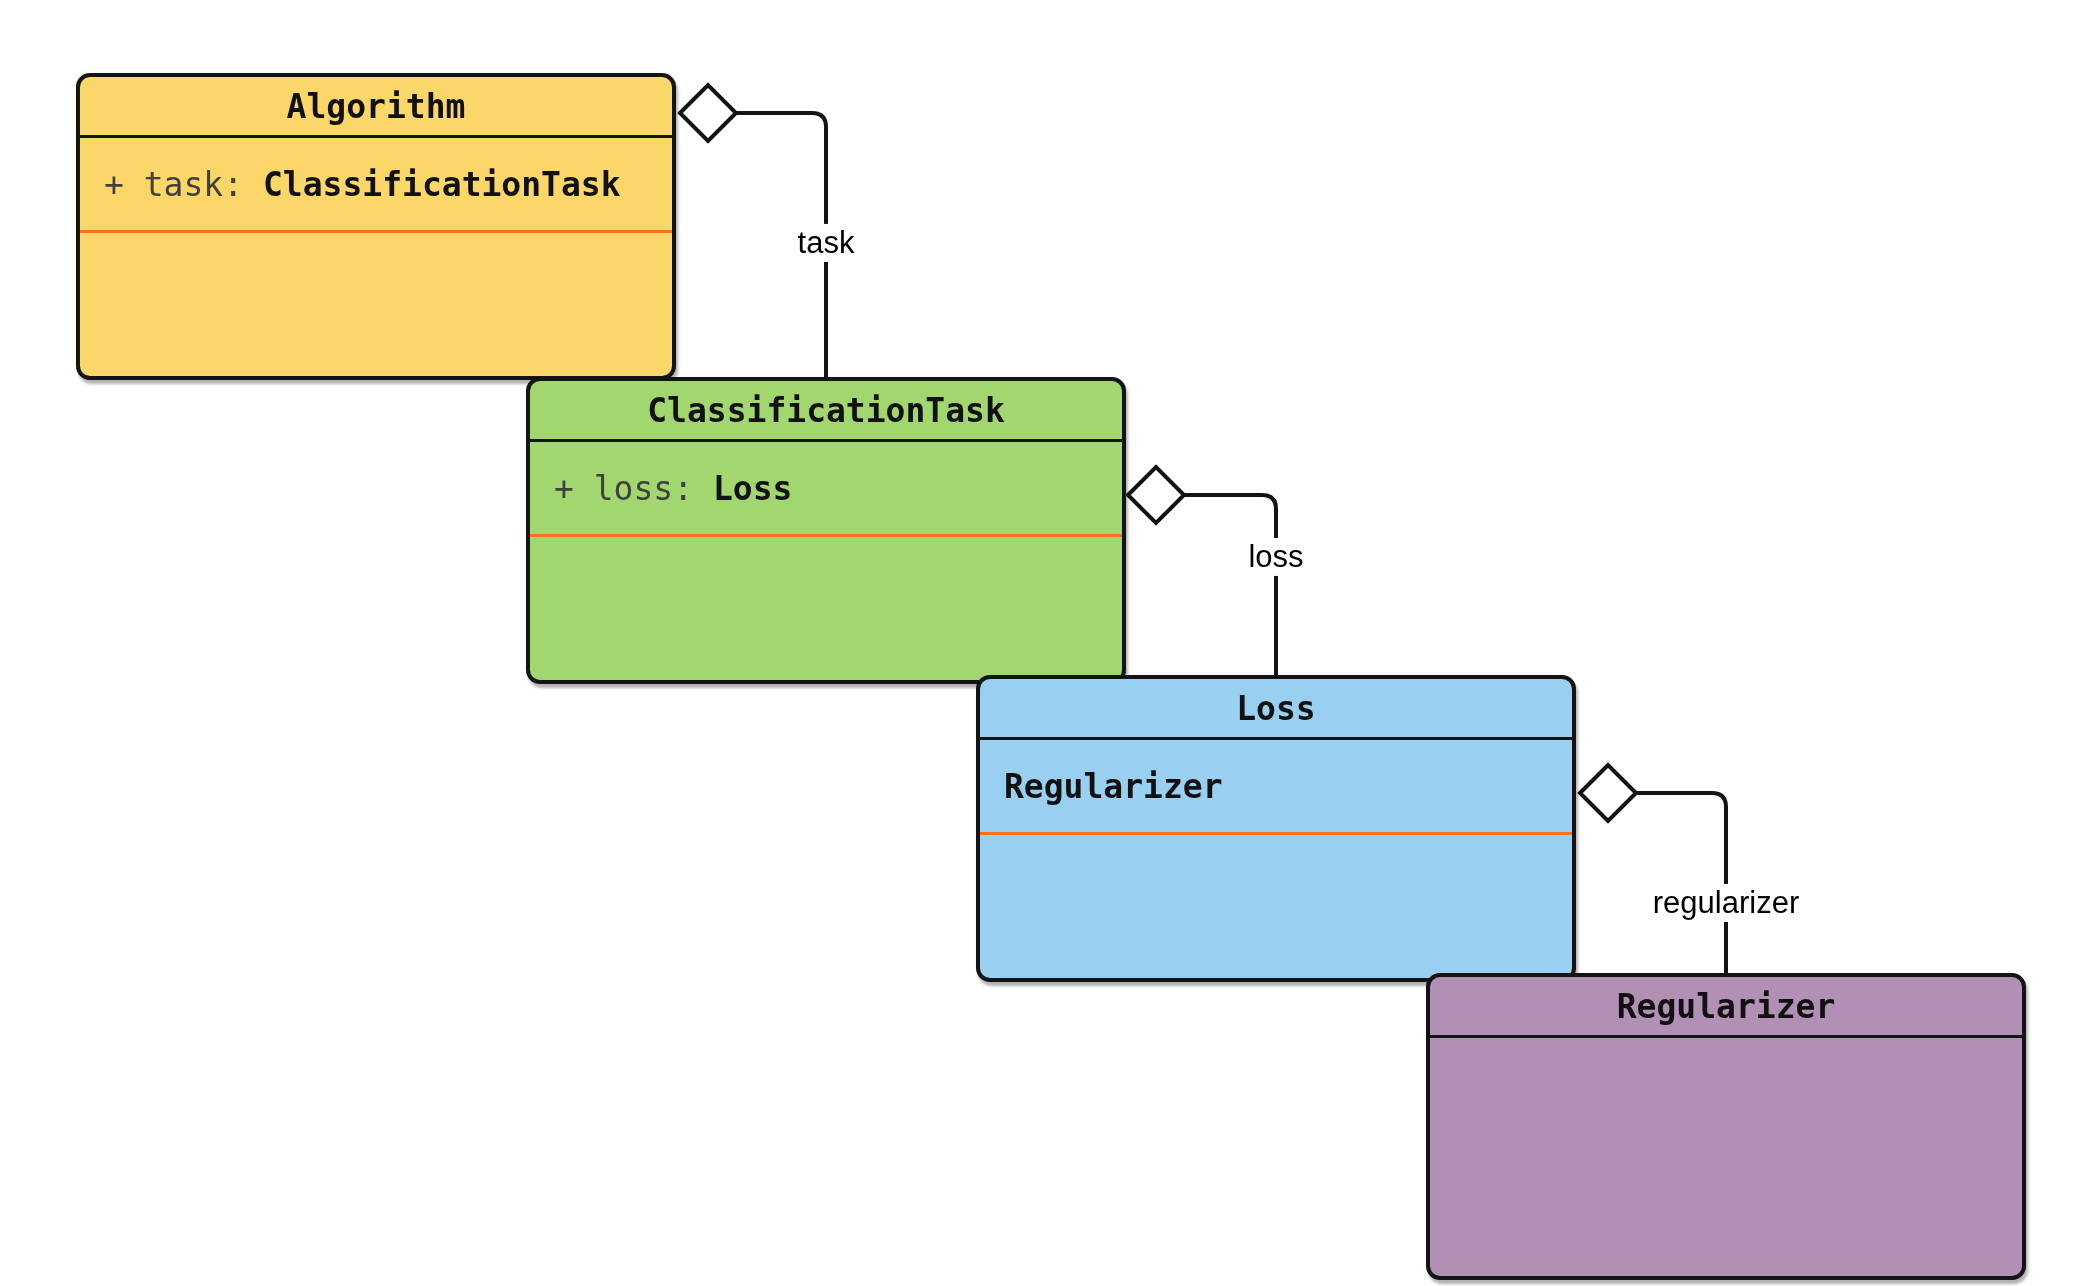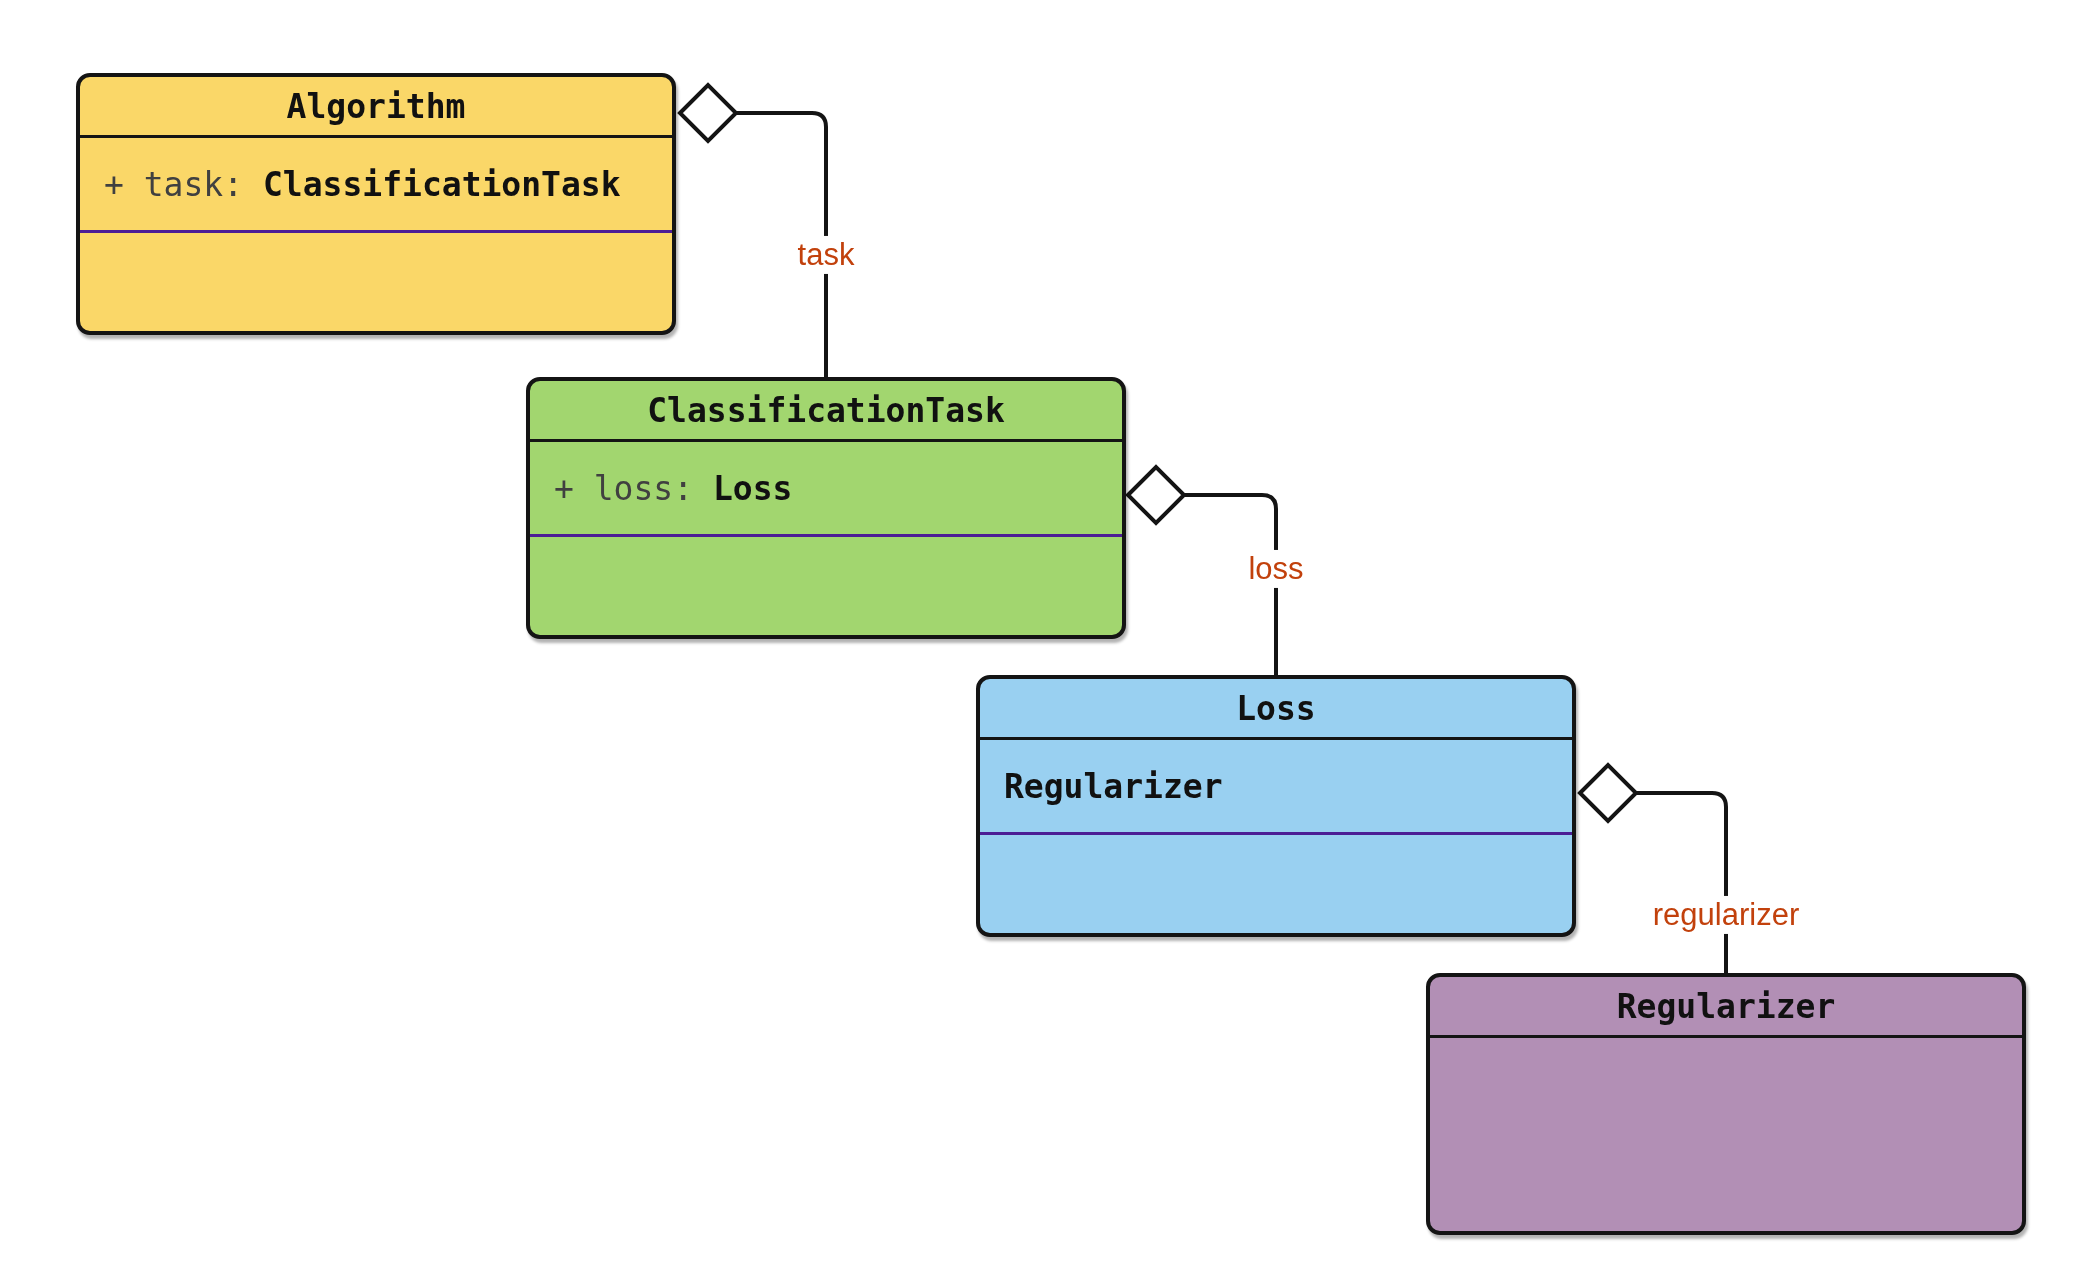--- a/index.html
+++ b/index.html
@@ -12,21 +12,21 @@
     font-family: "DejaVu Sans Mono", monospace;
   }
   svg.edge-layer {
     position: absolute;
     left: 0; top: 0;
     width: 2100px; height: 1286px;
   }
   .uml-class {
     position: absolute;
     width: 600px;
-    height: 262px;
+    height: 307px;
     box-sizing: border-box;
     border: 4px solid #141414;
     border-radius: 14px;
     box-shadow: 2px 4px 3px rgba(0,0,0,0.30);
     display: flex;
     flex-direction: column;
   }
   #class-0 { left: 76px;   top: 73px;  }
   #class-1 { left: 526px;  top: 377px; }
   #class-2 { left: 976px;  top: 675px; }
@@ -39,44 +39,43 @@
     display: flex;
     align-items: center;
     justify-content: center;
     font-size: 33px;
     font-weight: bold;
     color: #111111;
   }
   .uml-class .attrs {
     height: 92px;
     flex: 0 0 92px;
-    border-bottom: 3px solid #4c1d95;
+    border-bottom: 3px solid #f97316;
     display: flex;
     align-items: center;
     padding-left: 24px;
     font-size: 33px;
     color: #404040;
     white-space: pre;
   }
   .uml-class .attrs .attr-type {
     font-weight: bold;
     color: #111111;
   }
   .uml-class .compartment-empty { flex: 1 1 auto; }
 
   .edge-label {
     position: absolute;
     transform: translate(-50%, -50%);
     background: #ffffff;
     padding: 2px 8px;
     font-family: "Liberation Sans", sans-serif;
     font-size: 31px;
-    color: #c2410c;
+    color: #000000;
     line-height: 1.1;
-    margin-top: 12px;
   }
   #edge-label-0 { left: 826px;  top: 243px; }
   #edge-label-1 { left: 1276px; top: 557px; }
   #edge-label-2 { left: 1726px; top: 903px; }
 </style>
 </head>
 <body>
 
 <div class="canvas">
 

